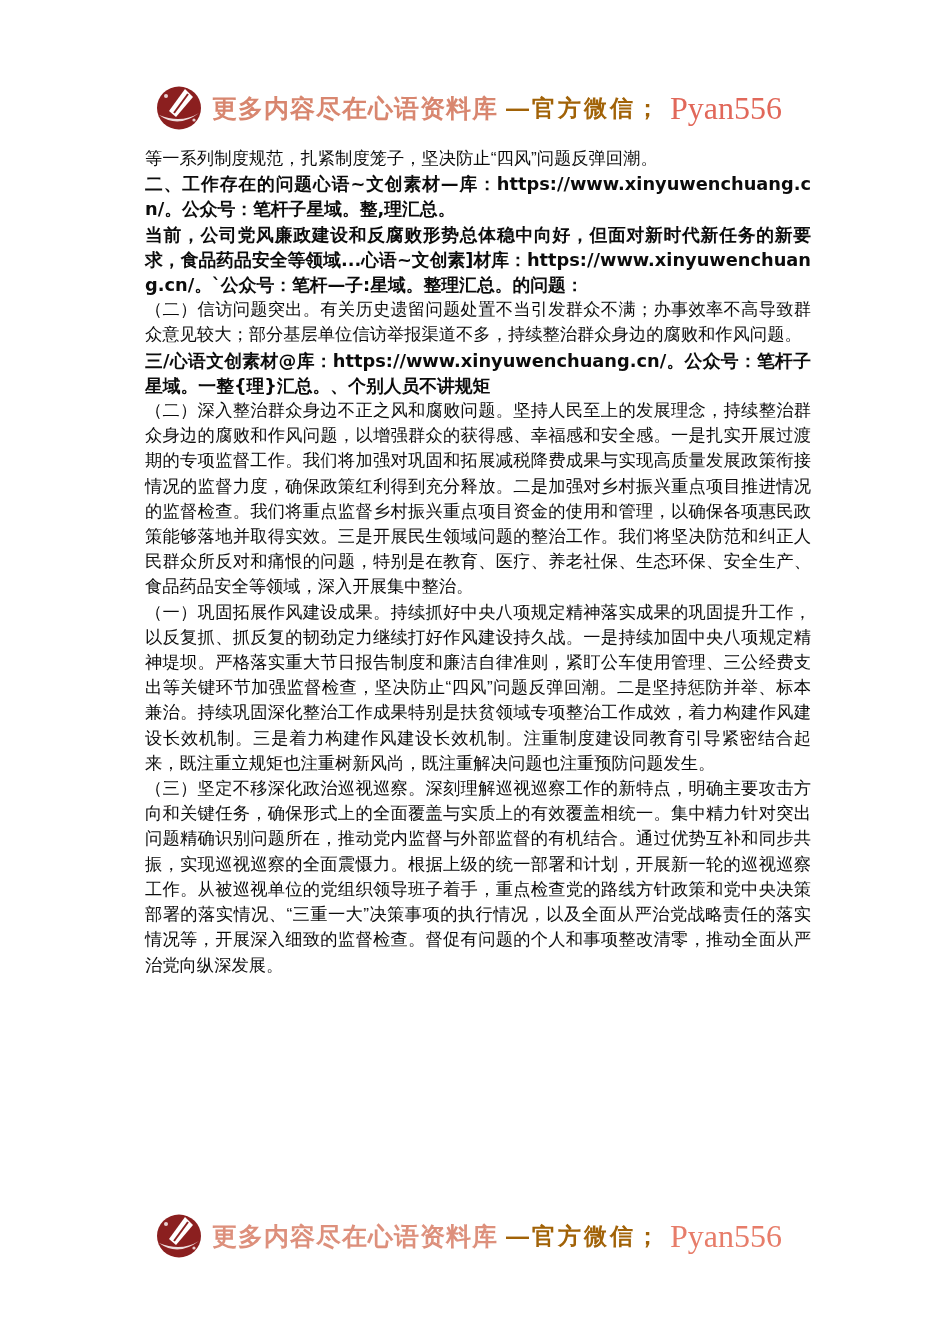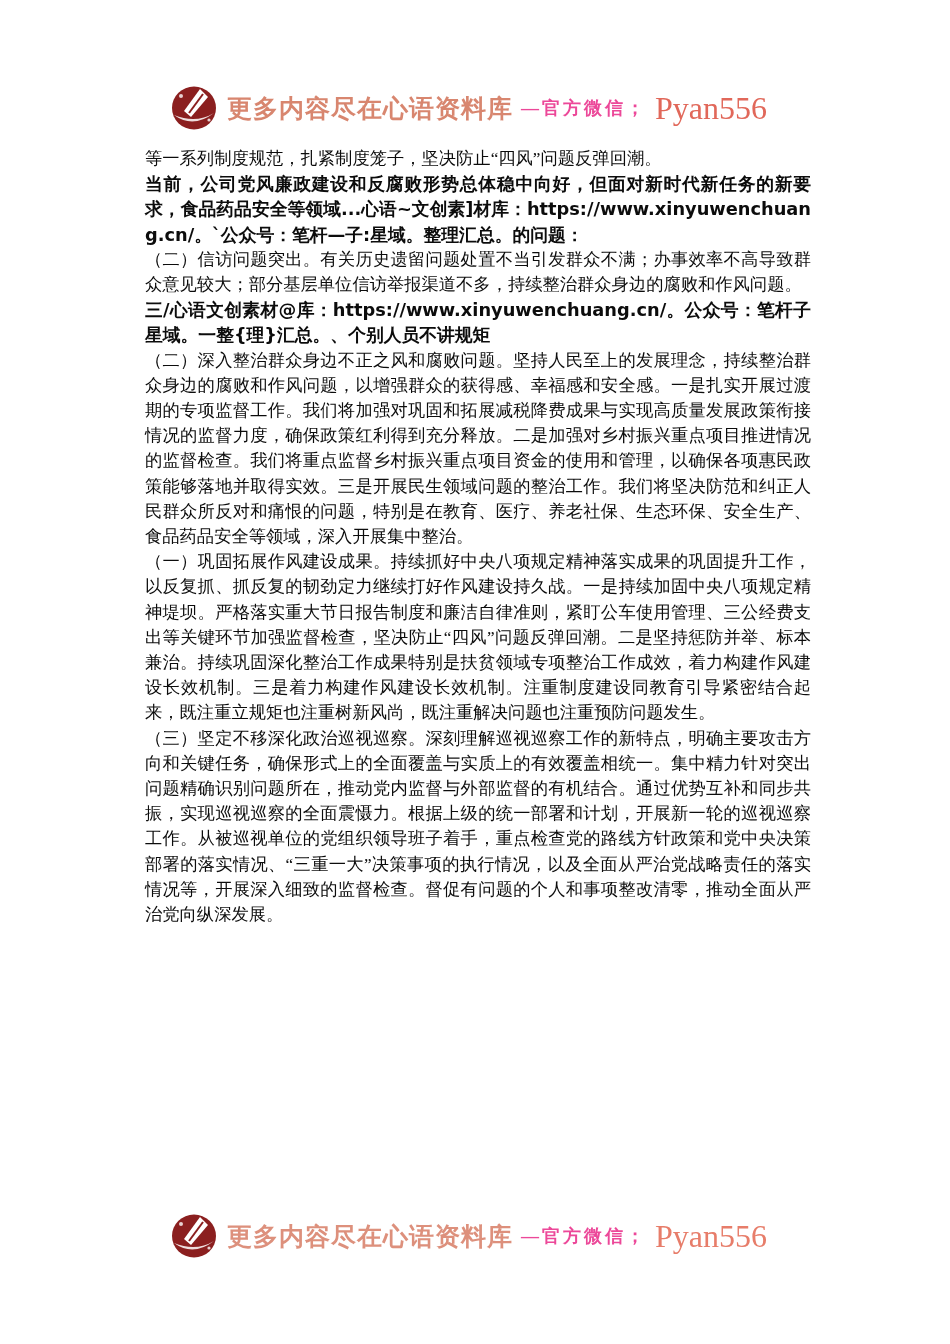--- a/index.html
+++ b/index.html
@@ -29,25 +29,25 @@
   .wm-logo { width: 50px; height: 48px; flex: 0 0 auto; }
   .wm-brand {
     font-family: "DejaVu Serif", "Liberation Serif", serif;
     font-weight: 700;
     font-size: 25px;
     letter-spacing: 1px;
     color: #d8866f;
     white-space: nowrap;
   }
   .wm-wechat {
-    font-family: Liberation Serif, serif;
+    font-family: Liberation Sans, sans-serif;
     font-weight: 700;
-    font-size: 18px;
+    font-size: 23px;
     letter-spacing: 3px;
-    color: #ec4899;
+    color: #a16207;
     white-space: nowrap;
   }
   .wm-id {
     font-family: Liberation Serif, serif;
     font-size: 32px;
     color: #e1685a;
     white-space: nowrap;
   }
   .watermark.footer .wm-brand { color: #dd907c; }
   .watermark.footer .wm-id { color: #e77d6a; }
@@ -58,21 +58,21 @@
     top: 146px;
     width: 666px;
     color: #0c0c0c;
     font-size: 17.3px;
     line-height: 25.2px;
     text-align: justify;
     word-break: break-all;
   }
   .doc-body p { margin: 0; padding: 0; }
   p.serif {
-    font-family: Liberation Serif, serif;
+    font-family: Liberation Sans, sans-serif;
     font-weight: 400;
   }
   p.boldhead {
     font-family: "DejaVu Sans", "Liberation Sans", sans-serif;
     font-weight: 700;
     font-size: 17.8px;
   }
 </style>
 </head>
 <body>
@@ -88,20 +88,21 @@
       <circle cx="12" cy="12" r="2" fill="#ffffff" opacity="0.8"></circle>
       <circle cx="40" cy="36" r="1.6" fill="#ffffff" opacity="0.8"></circle>
     </svg>
     <span class="wm-brand">更多内容尽在心语资料库</span>
     <span class="wm-wechat">—官方微信；</span>
     <span class="wm-id">Pyan556</span>
   </div>
 
   <div class="doc-body">
     <p class="serif">等一系列制度规范，扎紧制度笼子，坚决防止“四风”问题反弹回潮。</p>
+    <p class="boldhead">二、工作存在的问题心语~文创素材—库：https://www.xinyuwenchuang.cn/。公众号：笔杆子星域。整,理汇总。</p>
     <p class="boldhead">当前，公司党风廉政建设和反腐败形势总体稳中向好，但面对新时代新任务的新要求，食品药品安全等领域...心语~文创素]材库：https://www.xinyuwenchuang.cn/。`公众号：笔杆—子:星域。整理汇总。的问题：</p>
     <p class="serif">（二）信访问题突出。有关历史遗留问题处置不当引发群众不满；办事效率不高导致群众意见较大；部分基层单位信访举报渠道不多，持续整治群众身边的腐败和作风问题。</p>
     <p class="boldhead">三/心语文创素材@库：https://www.xinyuwenchuang.cn/。公众号：笔杆子星域。一整{理}汇总。、个别人员不讲规矩</p>
     <p class="serif">（二）深入整治群众身边不正之风和腐败问题。坚持人民至上的发展理念，持续整治群众身边的腐败和作风问题，以增强群众的获得感、幸福感和安全感。一是扎实开展过渡期的专项监督工作。我们将加强对巩固和拓展减税降费成果与实现高质量发展政策衔接情况的监督力度，确保政策红利得到充分释放。二是加强对乡村振兴重点项目推进情况的监督检查。我们将重点监督乡村振兴重点项目资金的使用和管理，以确保各项惠民政策能够落地并取得实效。三是开展民生领域问题的整治工作。我们将坚决防范和纠正人民群众所反对和痛恨的问题，特别是在教育、医疗、养老社保、生态环保、安全生产、食品药品安全等领域，深入开展集中整治。</p>
     <p class="serif">（一）巩固拓展作风建设成果。持续抓好中央八项规定精神落实成果的巩固提升工作，以反复抓、抓反复的韧劲定力继续打好作风建设持久战。一是持续加固中央八项规定精神堤坝。严格落实重大节日报告制度和廉洁自律准则，紧盯公车使用管理、三公经费支出等关键环节加强监督检查，坚决防止“四风”问题反弹回潮。二是坚持惩防并举、标本兼治。持续巩固深化整治工作成果特别是扶贫领域专项整治工作成效，着力构建作风建设长效机制。三是着力构建作风建设长效机制。注重制度建设同教育引导紧密结合起来，既注重立规矩也注重树新风尚，既注重解决问题也注重预防问题发生。</p>
     <p class="serif">（三）坚定不移深化政治巡视巡察。深刻理解巡视巡察工作的新特点，明确主要攻击方向和关键任务，确保形式上的全面覆盖与实质上的有效覆盖相统一。集中精力针对突出问题精确识别问题所在，推动党内监督与外部监督的有机结合。通过优势互补和同步共振，实现巡视巡察的全面震慑力。根据上级的统一部署和计划，开展新一轮的巡视巡察工作。从被巡视单位的党组织领导班子着手，重点检查党的路线方针政策和党中央决策部署的落实情况、“三重一大”决策事项的执行情况，以及全面从严治党战略责任的落实情况等，开展深入细致的监督检查。督促有问题的个人和事项整改清零，推动全面从严治党向纵深发展。</p>
   </div>
 
   <div class="watermark footer">
     <svg class="wm-logo" viewBox="0 0 50 48" aria-hidden="true">

